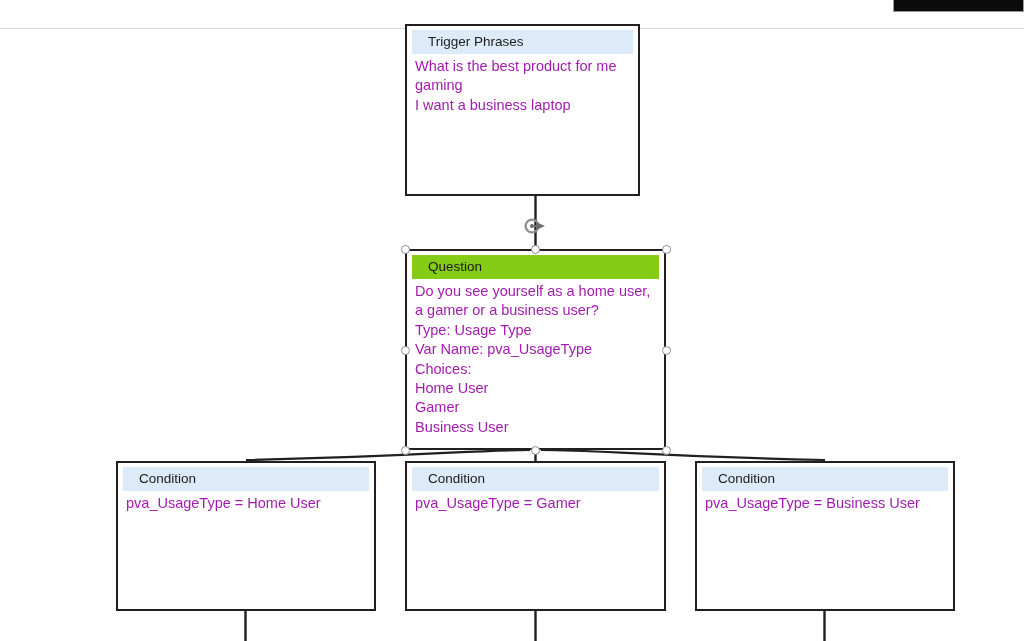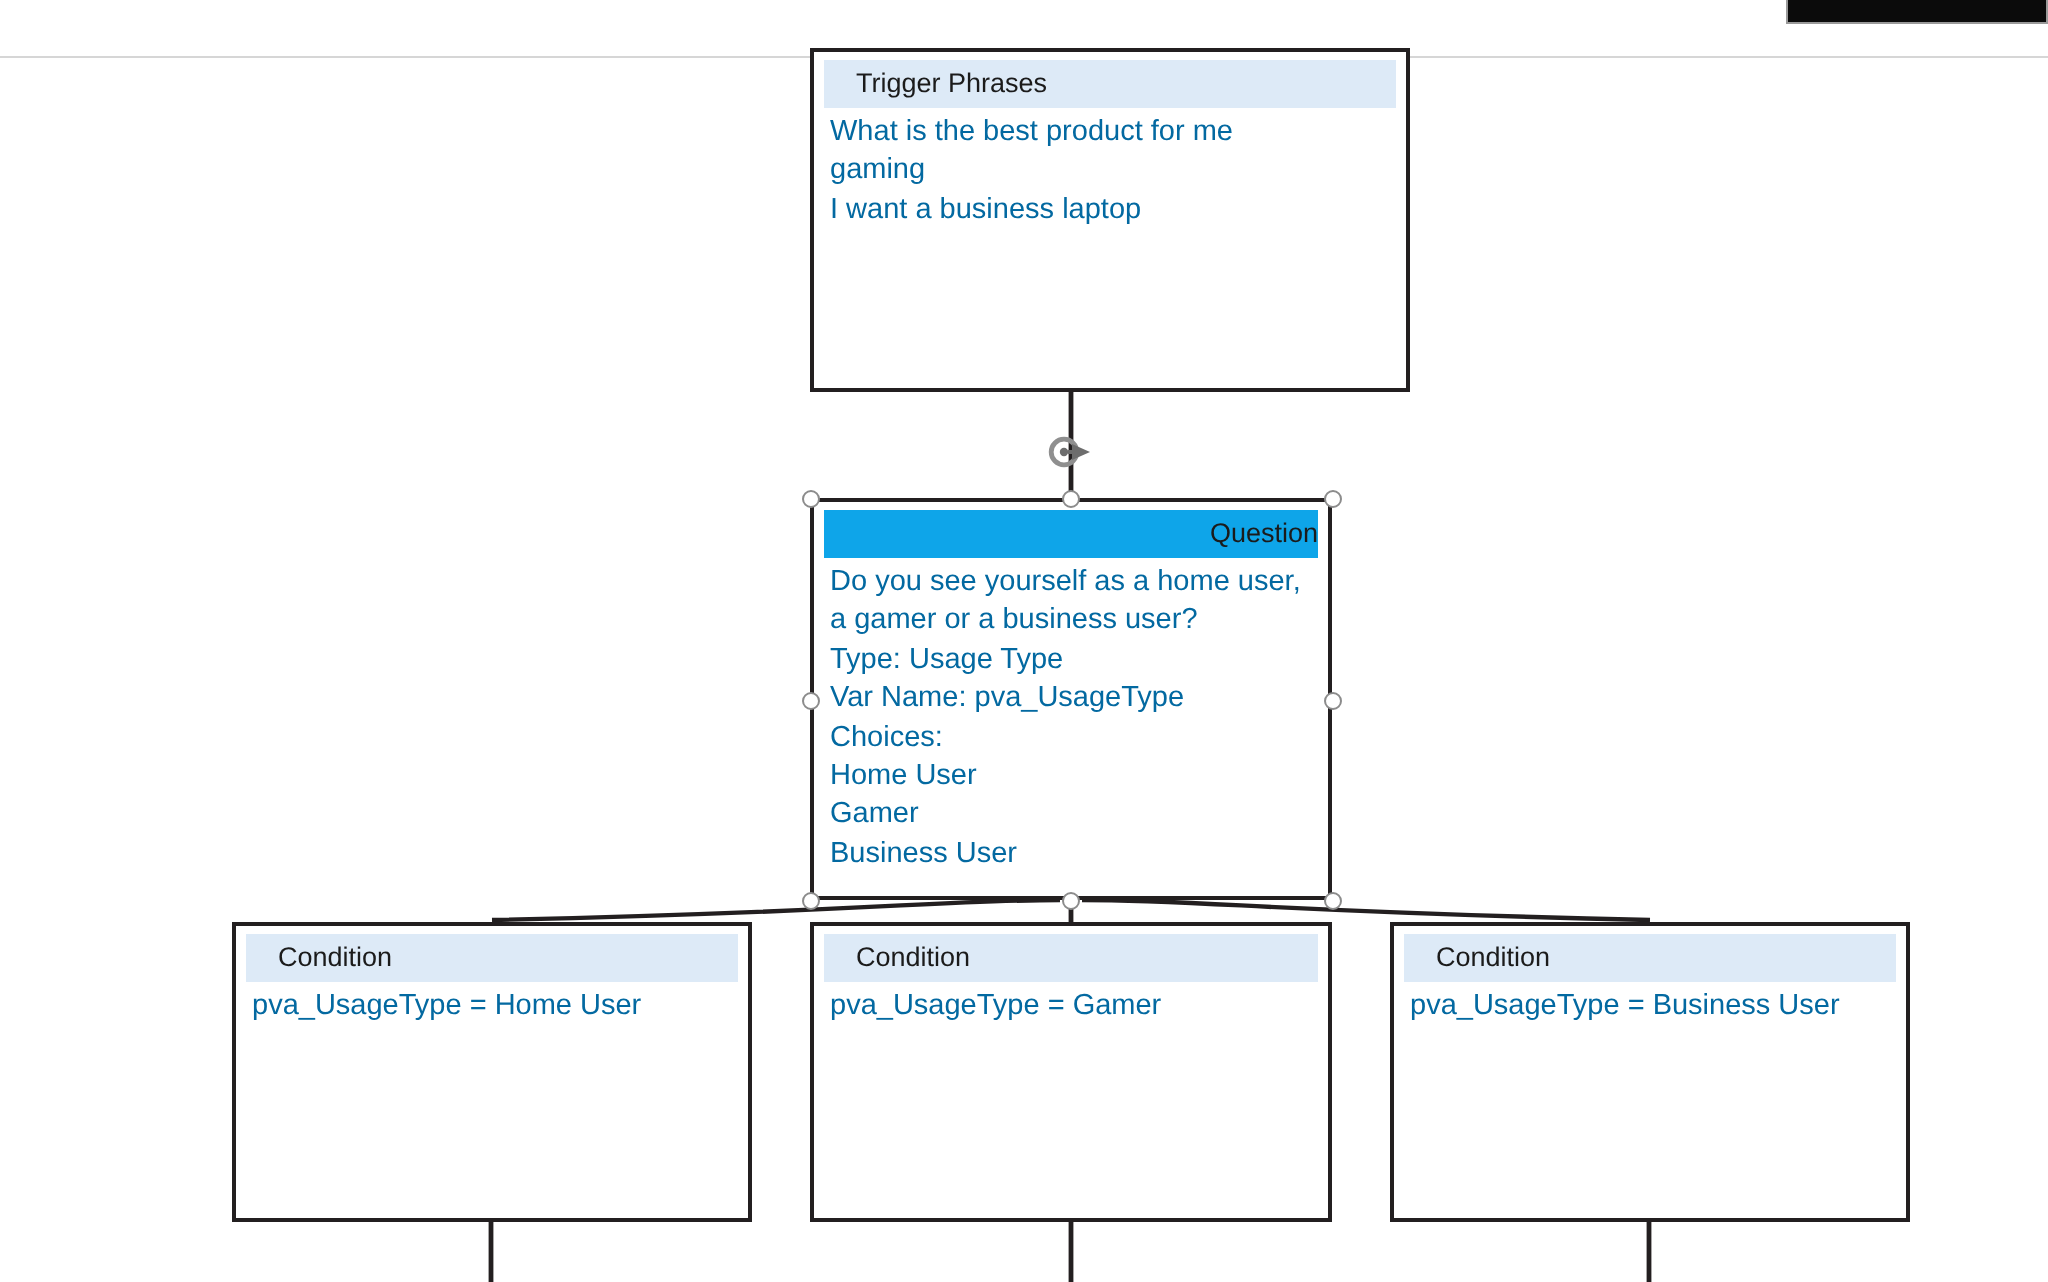--- a/index.html
+++ b/index.html
@@ -61,26 +61,26 @@
   }
   .node-header {
     height: 24px;
     line-height: 24px;
     font-size: 13.5px;
     color: #1b1b1b;
     padding-left: 16px;
     box-sizing: border-box;
   }
   .hdr-blue   { background: #ddeaf7; }
-  .hdr-pink   { background: #0ea5e9; text-align: right; }
+  .hdr-pink   { background: #84cc16; }
   .node-body {
     padding: 3px 8px 4px 8px;
     font-size: 14.5px;
     line-height: 19.4px;
-    color: #0369a1;
+    color: #a21caf;
   }
   .node-body .ln { white-space: pre-wrap; }
   
   .hdr-wrap {
     padding: 4px 5px 0 5px;
   }
   
   .handle {
     position: absolute;
     width: 9px;
@@ -117,21 +117,21 @@
 
     <line x1="535.5" y1="450" x2="535.5" y2="461" stroke="#231f20" stroke-width="2.4"></line>
 
     <path d="M 541 450 C 601 450 641 456 825 460" fill="none" stroke="#231f20" stroke-width="2.2"></path>
 
     <line x1="245.5" y1="611" x2="245.5" y2="641" stroke="#231f20" stroke-width="2.4"></line>
     <line x1="535.5" y1="611" x2="535.5" y2="641" stroke="#231f20" stroke-width="2.4"></line>
     <line x1="824.5" y1="611" x2="824.5" y2="641" stroke="#231f20" stroke-width="2.4"></line>
   </svg>
 
-  <div class="node" style="left:405px; top:24px; width:300px; height:172px;">
+  <div class="node" style="left:405px; top:24px; width:235px; height:172px;">
     <div class="hdr-wrap">
       <div class="node-header hdr-blue">Trigger Phrases</div>
     </div>
     <div class="node-body">
       <div class="ln">What is the best product for me</div>
       <div class="ln">gaming</div>
       <div class="ln">I want a business laptop</div>
     </div>
   </div>
 

